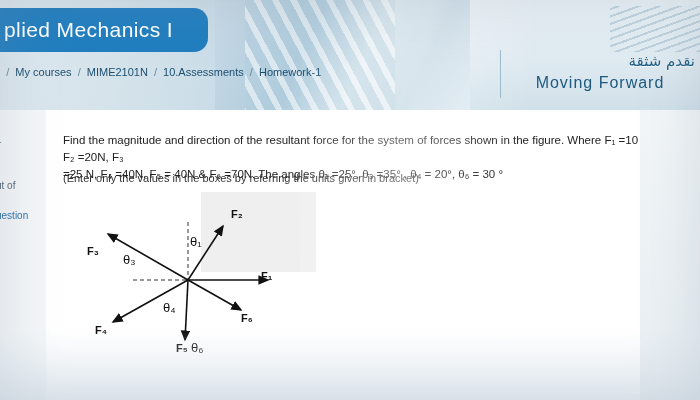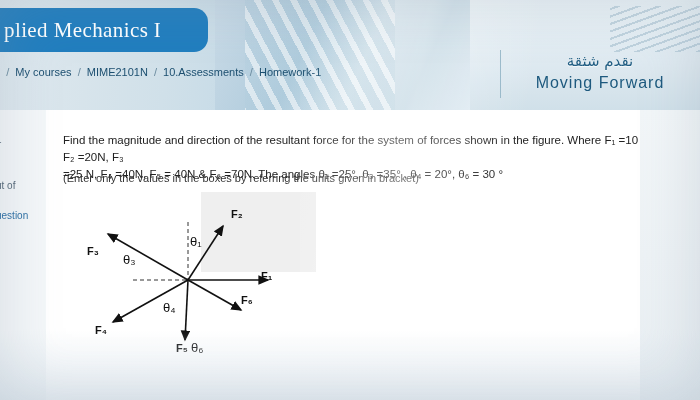--- a/index.html
+++ b/index.html
@@ -33,39 +33,39 @@
   .banner-right{
     position:absolute;left:470px;top:0;width:230px;height:110px;
     background:linear-gradient(180deg,#eaf2f6 0%,#dfeaf1 55%,#cfe0ea 100%);
   }
   .banner-right:after{
     content:"";position:absolute;right:0;top:6px;width:90px;height:46px;
     background:repeating-linear-gradient(-20deg,rgba(120,160,185,.35) 0 2px,rgba(255,255,255,0) 2px 7px);
   }
   .arabic-brand{
     position:absolute;left:505px;top:52px;width:190px;
-    color:#1f5f86;font-size:15px;letter-spacing:.5px;direction:rtl;text-align:center;
+    color:#1f5f86;font-size:15px;letter-spacing:.5px;direction:rtl;text-align:right;
     font-family:"DejaVu Sans", sans-serif;
     text-shadow:0 1px 1px rgba(255,255,255,.8);
   }
   .brand-en{
     position:absolute;left:505px;top:74px;width:190px;text-align:center;
     color:#1b5a80;font-size:16px;letter-spacing:1px;
   }
   .brand-rule{
     position:absolute;left:500px;top:50px;width:1px;height:48px;background:#8fb3c6;
   }
   
   .course-tab{
     position:absolute;left:-40px;top:8px;width:248px;height:44px;
     background:#1d7fc3;border-radius:0 14px 14px 0;
   }
   .course-tab span{
     position:absolute;left:44px;top:10px;color:#ffffff;font-size:21px;
-    font-family:Liberation Serif, serif;letter-spacing:.4px;
+    font-family:Liberation Sans, sans-serif;letter-spacing:.4px;
   }
   
   .breadcrumb{
     position:absolute;left:-6px;top:66px;
     font-size:11px;color:#1a4f72;white-space:nowrap;
   }
   .breadcrumb a{color:#1a4f72;text-decoration:none;}
   .breadcrumb .sep{color:#6b8ca1;padding:0 3px;}
   
   .left-rail{
@@ -191,21 +191,21 @@
         <line x1="125" y1="88" x2="122" y2="148" stroke="#111" stroke-width="1.6" marker-end="url(#ah)"></line>
 
         <line x1="125" y1="88" x2="178" y2="118" stroke="#111" stroke-width="1.6" marker-end="url(#ah)"></line>
       </svg>
 
       <span class="flabel" style="left:198px;top:78px;">F₁</span>
       <span class="flabel" style="left:152px;top:16px;padding-left:16px;">F₂</span>
       <span class="flabel" style="left:24px;top:30px;margin-top:23px;">F₃</span>
       <span class="flabel" style="left:32px;top:132px;">F₄</span>
       <span class="flabel" style="left:113px;top:150px;">F₅</span>
-      <span class="flabel" style="left:178px;top:102px;">F₆</span>
+      <span class="flabel" style="left:178px;top:120px;">F₆</span>
 
       <span class="alabel" style="left:127px;top:42px;">θ₁</span>
       <span class="alabel" style="left:60px;top:60px;">θ₃</span>
       <span class="alabel" style="left:100px;top:108px;">θ₄</span>
       <span class="alabel" style="left:128px;top:104px;margin-top:44px;">θ₆</span>
     </div>
   </div>
 
   <div class="right-col"></div>
 

